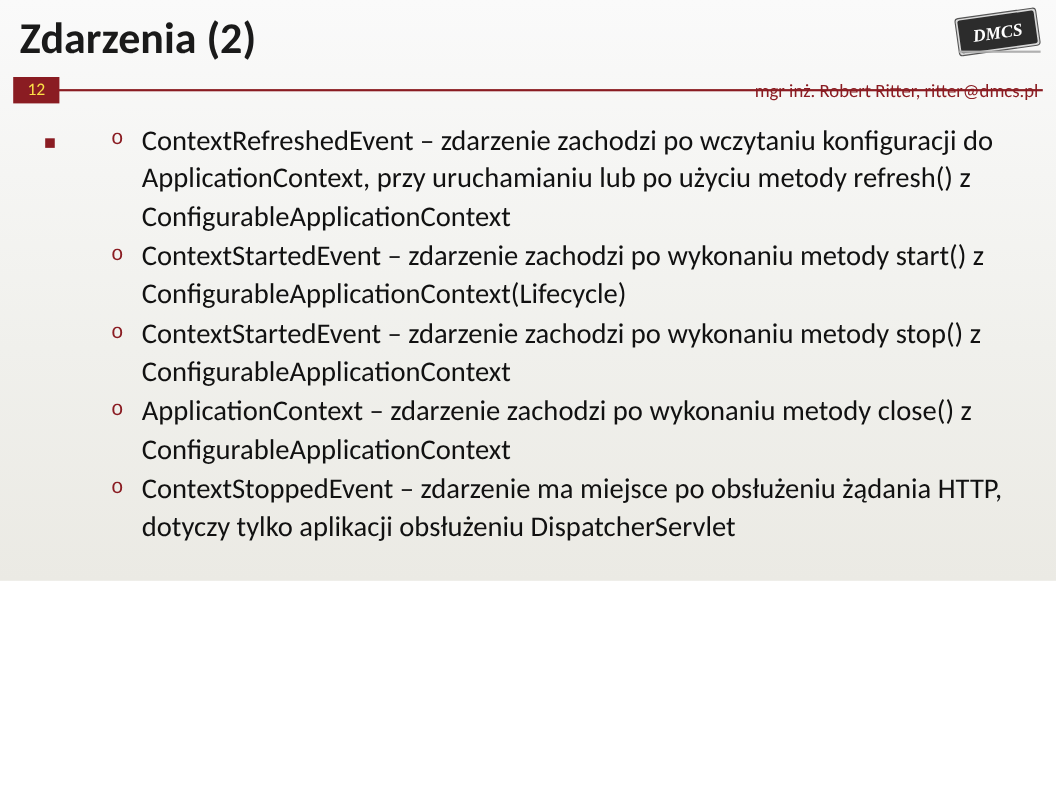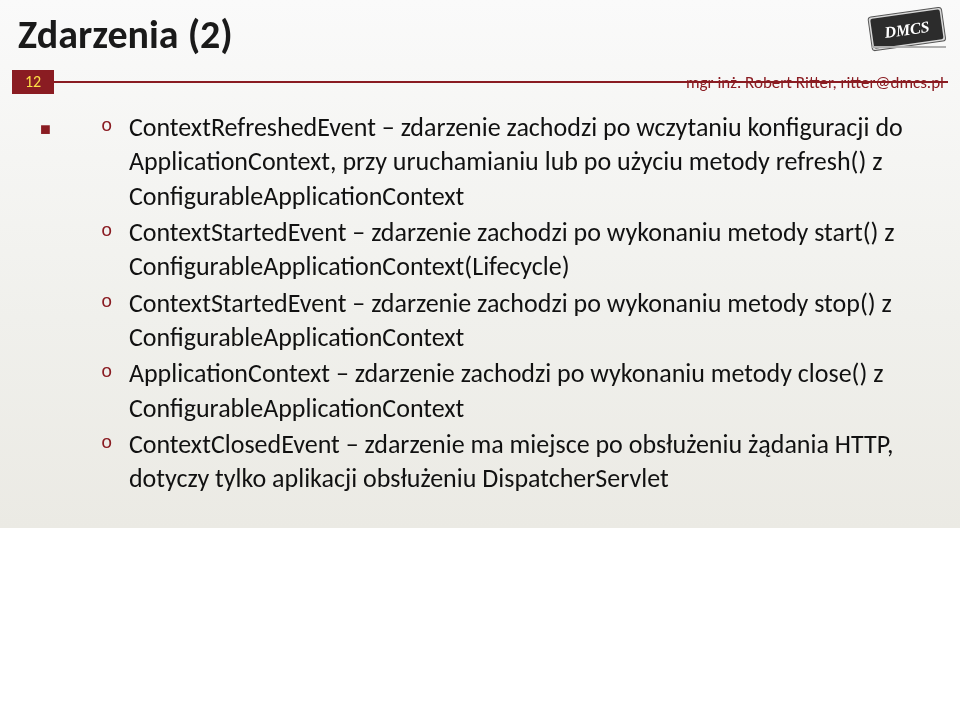--- a/index.html
+++ b/index.html
@@ -150,20 +150,20 @@
             <div class="bullet-l2">
               <span class="mark">o</span>
               <div class="text"><span class="term">ContextStartedEvent</span><span> – zdarzenie zachodzi po wykonaniu metody stop() z ConfigurableApplicationContext</span></div>
             </div>
             <div class="bullet-l2">
               <span class="mark">o</span>
               <div class="text"><span class="term">ApplicationContext</span><span> – zdarzenie zachodzi po wykonaniu metody close() z ConfigurableApplicationContext</span></div>
             </div>
             <div class="bullet-l2">
               <span class="mark">o</span>
-              <div class="text"><span class="term">ContextClosedEvent</span><span> – zdarzenie ma miejsce po obsłużeniu żądania HTTP, dotyczy tylko aplikacji obsłużeniu DispatcherServlet</span></div>
+              <div class="text"><span class="term">ContextStoppedEvent</span><span> – zdarzenie ma miejsce po obsłużeniu żądania HTTP, dotyczy tylko aplikacji obsłużeniu DispatcherServlet</span></div>
             </div>
           </div>
       </div>
     </div>
   </div>
 
 </div>
 
 </body></html>

